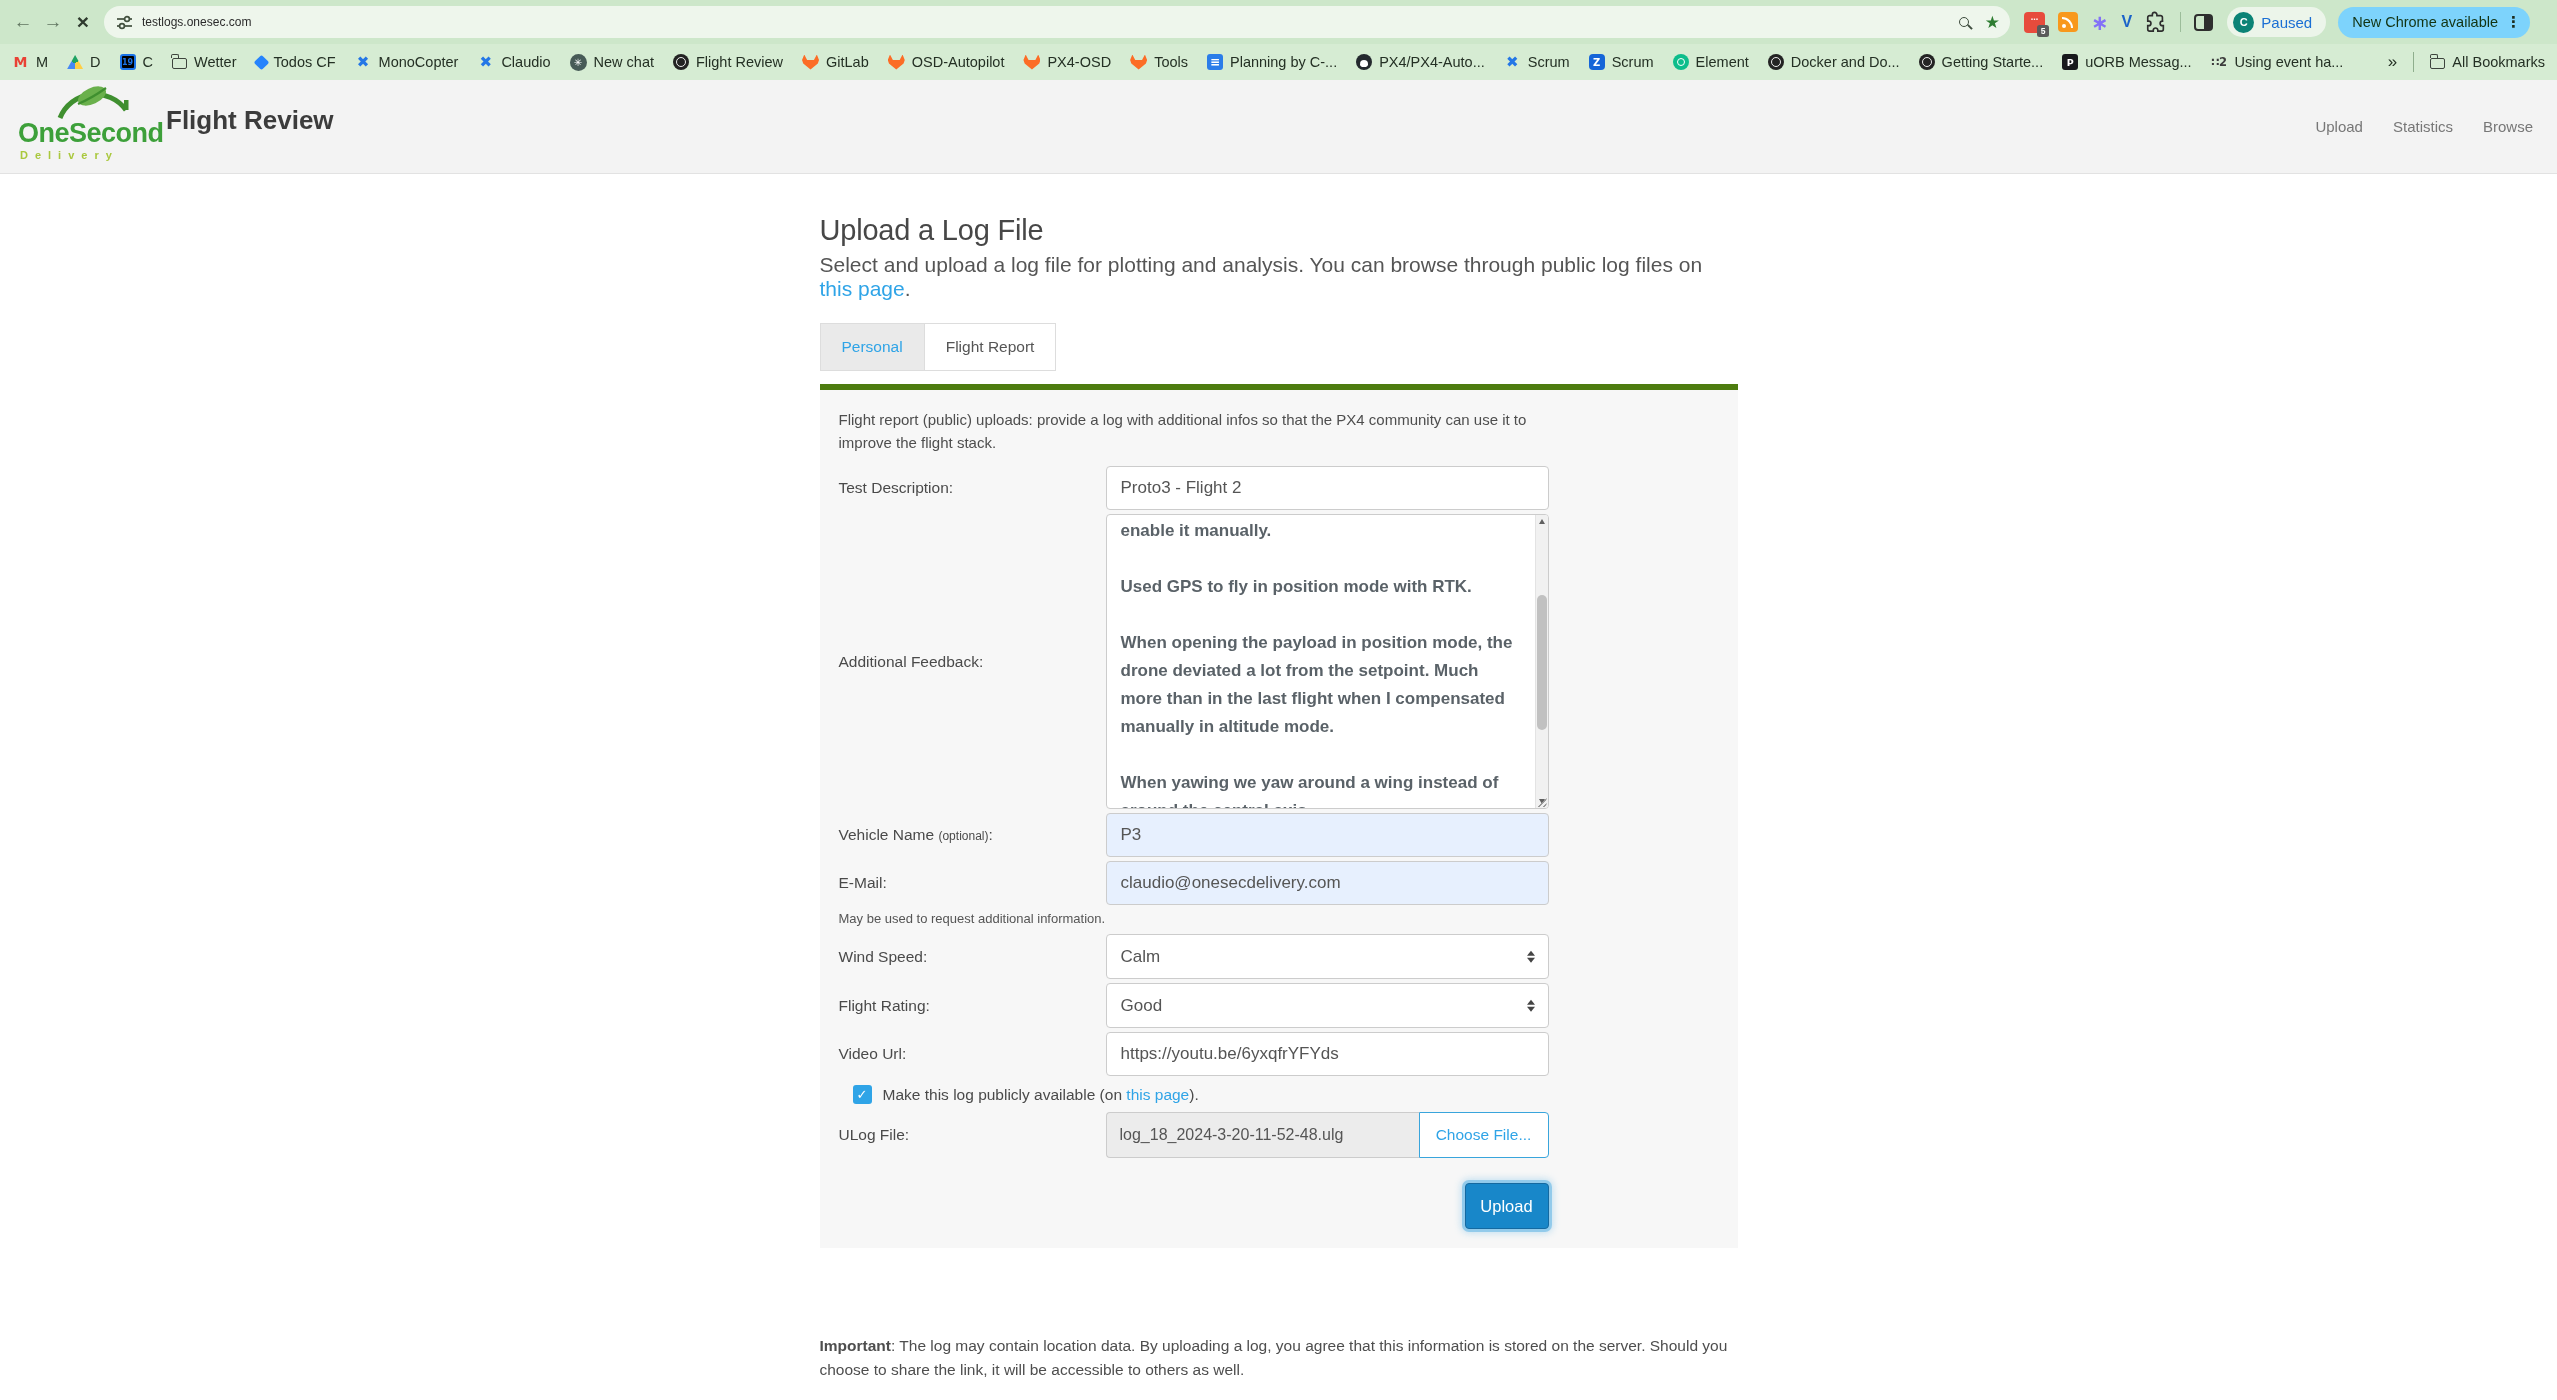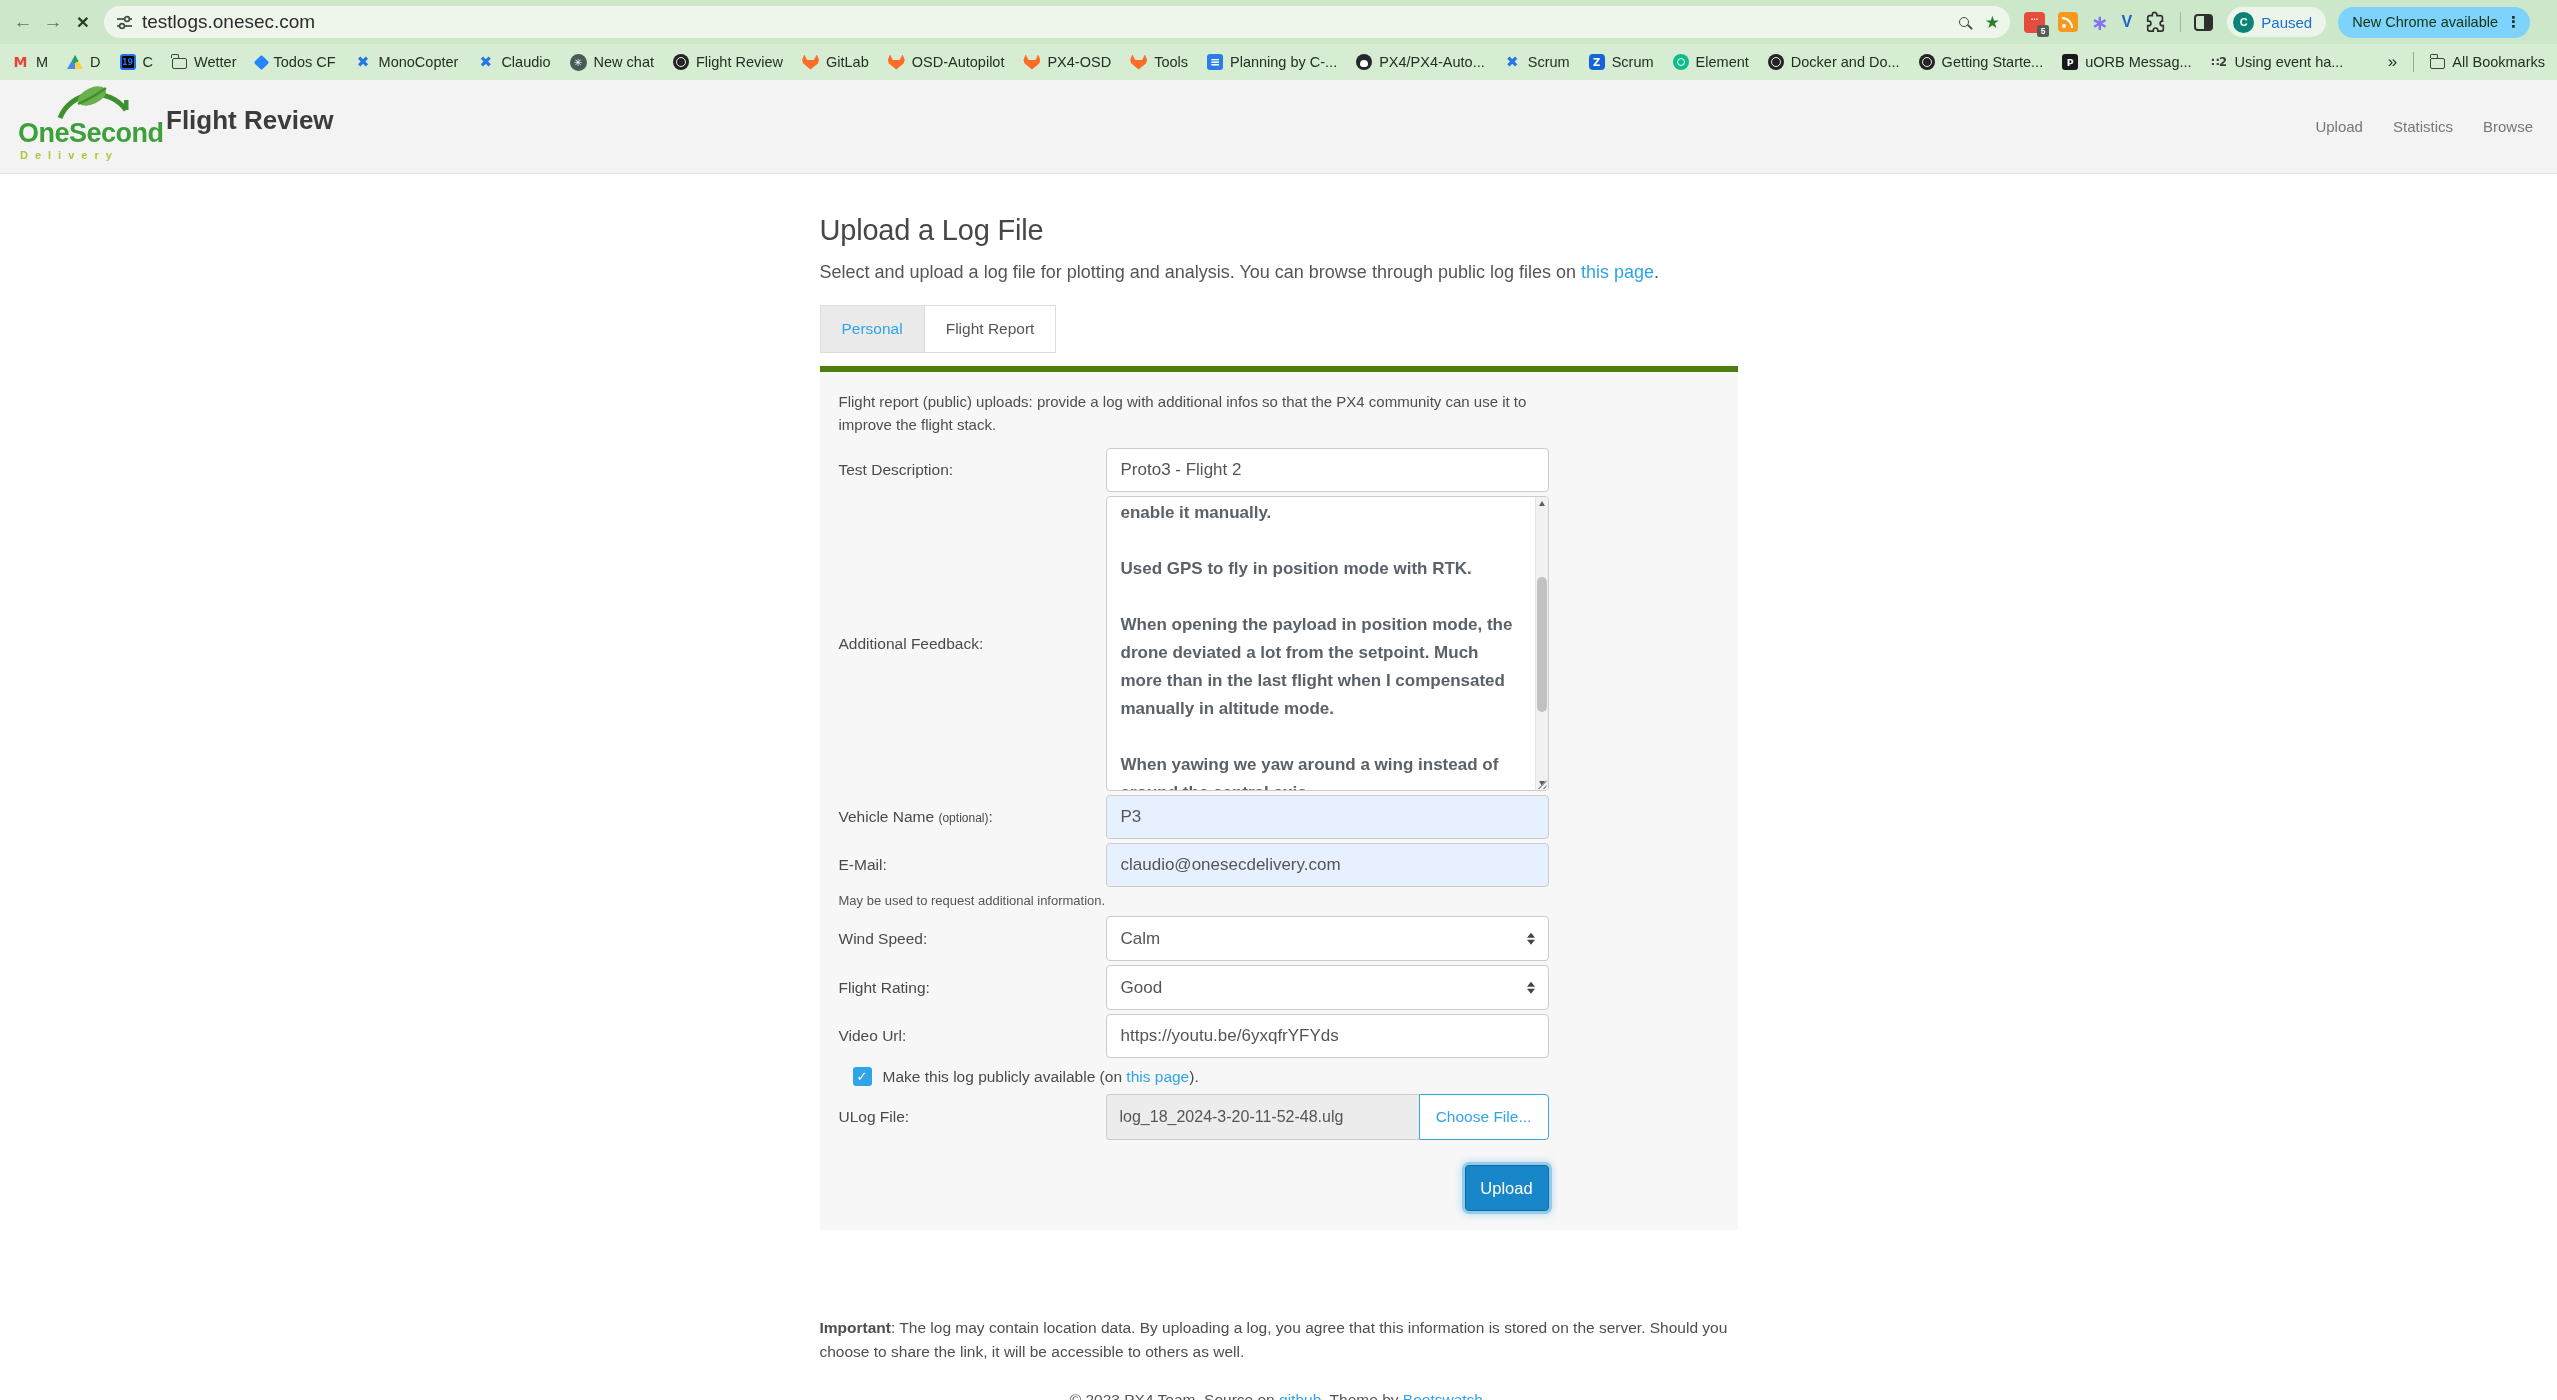--- a/index.html
+++ b/index.html
@@ -7,21 +7,21 @@
     font-family:"Liberation Sans","DejaVu Sans",sans-serif; color:#555; }
   a, .link { color:#2fa4e7; text-decoration:none; cursor:pointer; }
 
   
   .chrome-toolbar { height:44px; background:#cde7ca; display:flex; align-items:center; padding:0 10px; }
   .nav-btn { width:26px; height:26px; display:flex; align-items:center; justify-content:center;
     font-size:19px; color:#5f745f; margin-right:4px; border-radius:50%; }
   .nav-btn.stop { color:#2e3a2e; font-size:21px; font-weight:700; }
   .omnibox { flex:0 0 auto; width:1906px; height:32px; margin-left:4px; background:#eef6ec; border-radius:16px;
     display:flex; align-items:center; padding:0 10px 0 12px; }
-  .omni-url { font-size:19px; color:#2b2b2b; margin-left:9px; flex:1; }
+  .omni-url { font-size:12px; color:#2b2b2b; margin-left:9px; flex:1; }
   .tune-icon { width:17px; height:17px; }
   .search-glyph { width:10px; height:10px; border:1.8px solid #3e4c3e; border-radius:50%; position:relative; margin-right:16px; }
   .search-glyph::after { content:""; position:absolute; width:6px; height:1.8px; background:#3e4c3e;
     transform:rotate(45deg); right:-5px; bottom:-2px; }
   .star-glyph { font-size:17px; color:#2e7d32; line-height:1; }
   .ext-area { display:flex; align-items:center; margin-left:14px; gap:13px; }
   .ext-red { width:21px; height:21px; background:#e74b3c; border-radius:4px; position:relative;
     color:#fff; font-size:9px; font-weight:700; display:flex; align-items:flex-start; justify-content:center; }
   .ext-red .badge5 { position:absolute; right:-4px; bottom:-4px; width:12px; height:12px; background:#5a5a5a;
     color:#fff; font-size:8.5px; border-radius:2.5px; display:flex; align-items:center; justify-content:center; }
@@ -84,21 +84,21 @@
   .brand-arc { position:absolute; left:36px; top:-24px; }
   .brand-line1 { font-size:27px; font-weight:700; color:#3da03a; letter-spacing:-.5px; line-height:1; margin-top:22px; }
   .brand-line2 { font-size:11px; font-weight:700; color:#a9c83d; letter-spacing:7px; margin-top:2px; margin-left:2px; }
   .site-title { font-size:26px; font-weight:700; color:#3c3c3c; margin-left:16px; margin-top:-12px; }
   .site-nav { margin-left:auto; display:flex; gap:30px; font-size:15px; color:#777; margin-right:6px; }
   .site-nav span { cursor:pointer; }
 
   
   .container { width:918px; margin:0 auto; }
   h1.page-heading { font-size:29px; font-weight:400; color:#474747; margin-top:40px; letter-spacing:-.2px; }
-  .page-intro { font-size:18px; margin-top:15px; color:#555; }
+  .page-intro { font-size:21px; margin-top:6px; color:#555; }
 
   .tabs-row { margin-top:22px; border-bottom:6px solid #4d7c0f; padding-bottom:13px; display:flex; }
   .tab { height:48px; display:flex; align-items:center; padding:0 21px; font-size:15.5px;
     border:1px solid #ddd; cursor:pointer; }
   .tab.inactive { background:#eaeaea; color:#2fa4e7; border-right:none; }
   .tab.active { background:#fff; color:#555; }
 
   .panel { background:#f7f7f7; padding:19px 20px 13px 19px; }
   .panel-intro { font-size:15px; line-height:1.5; width:725px; margin-bottom:12px; color:#4e4e4e; }
 

